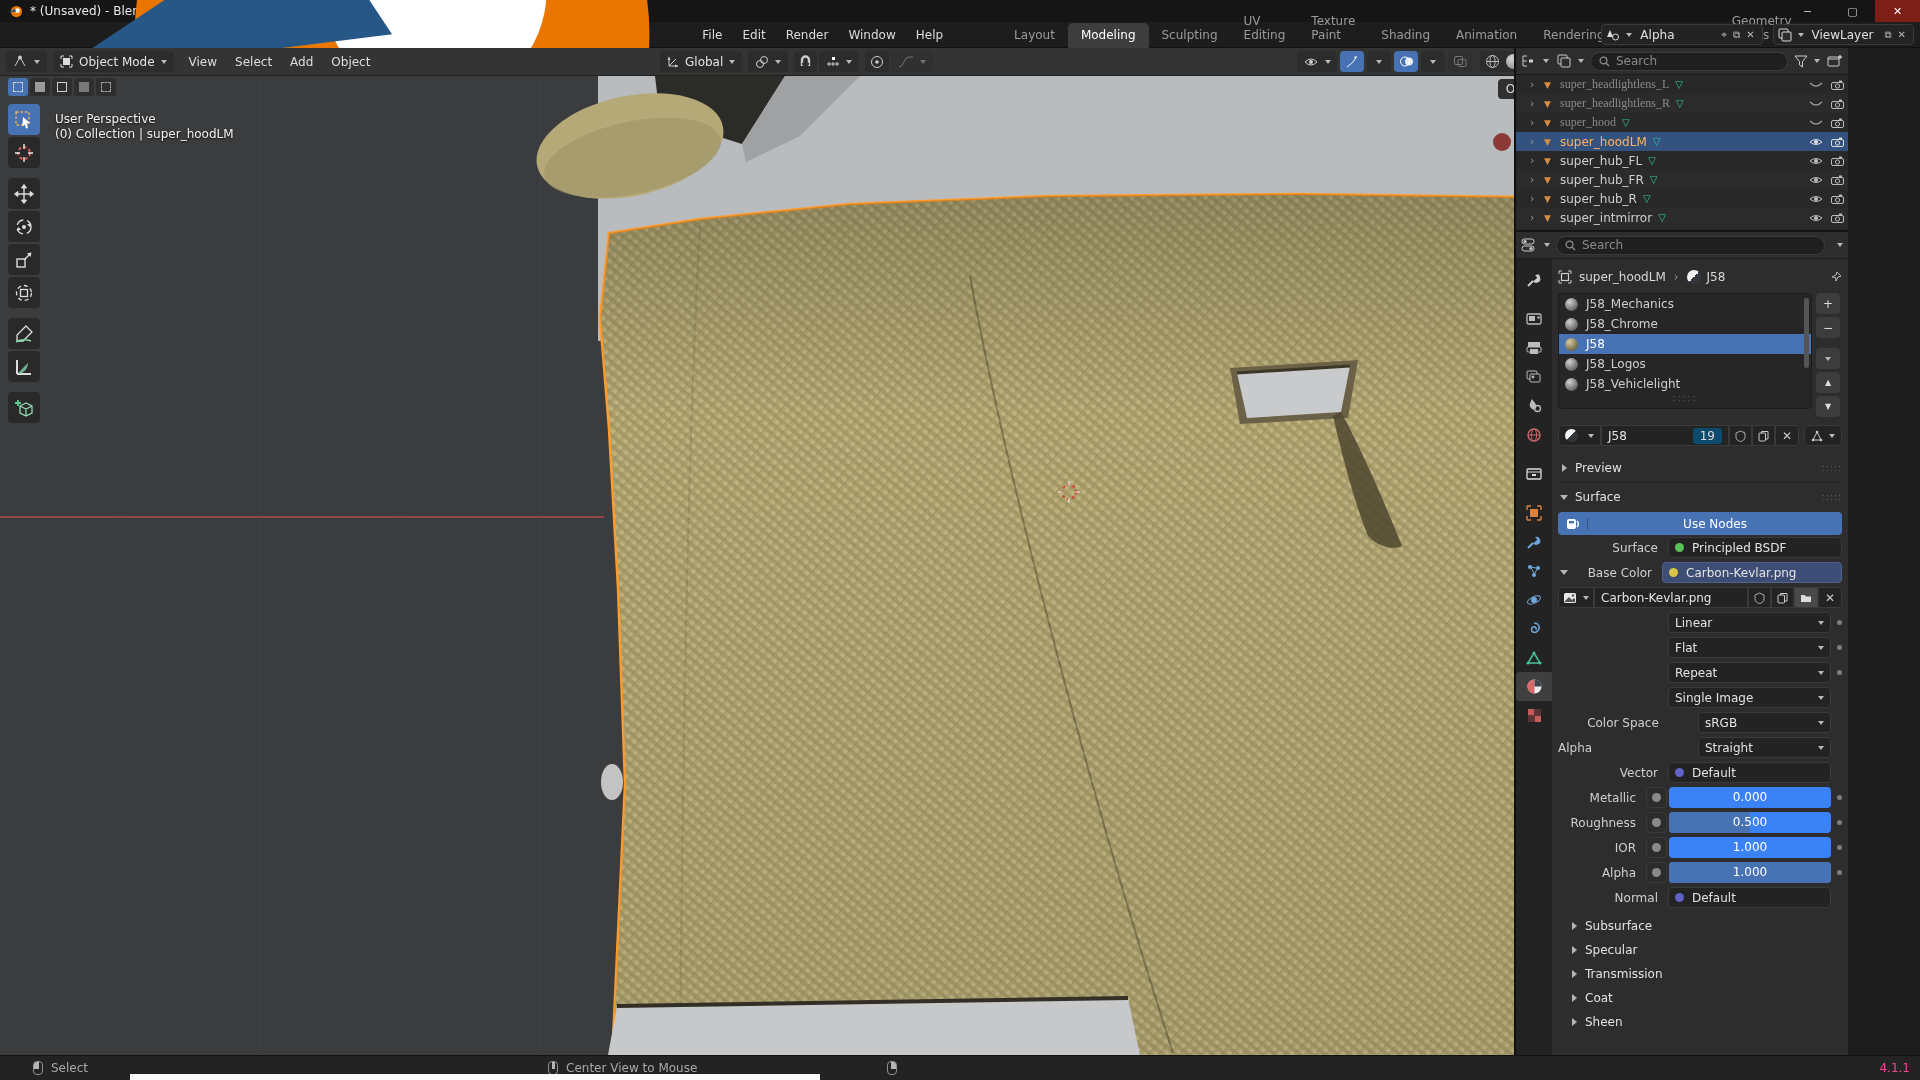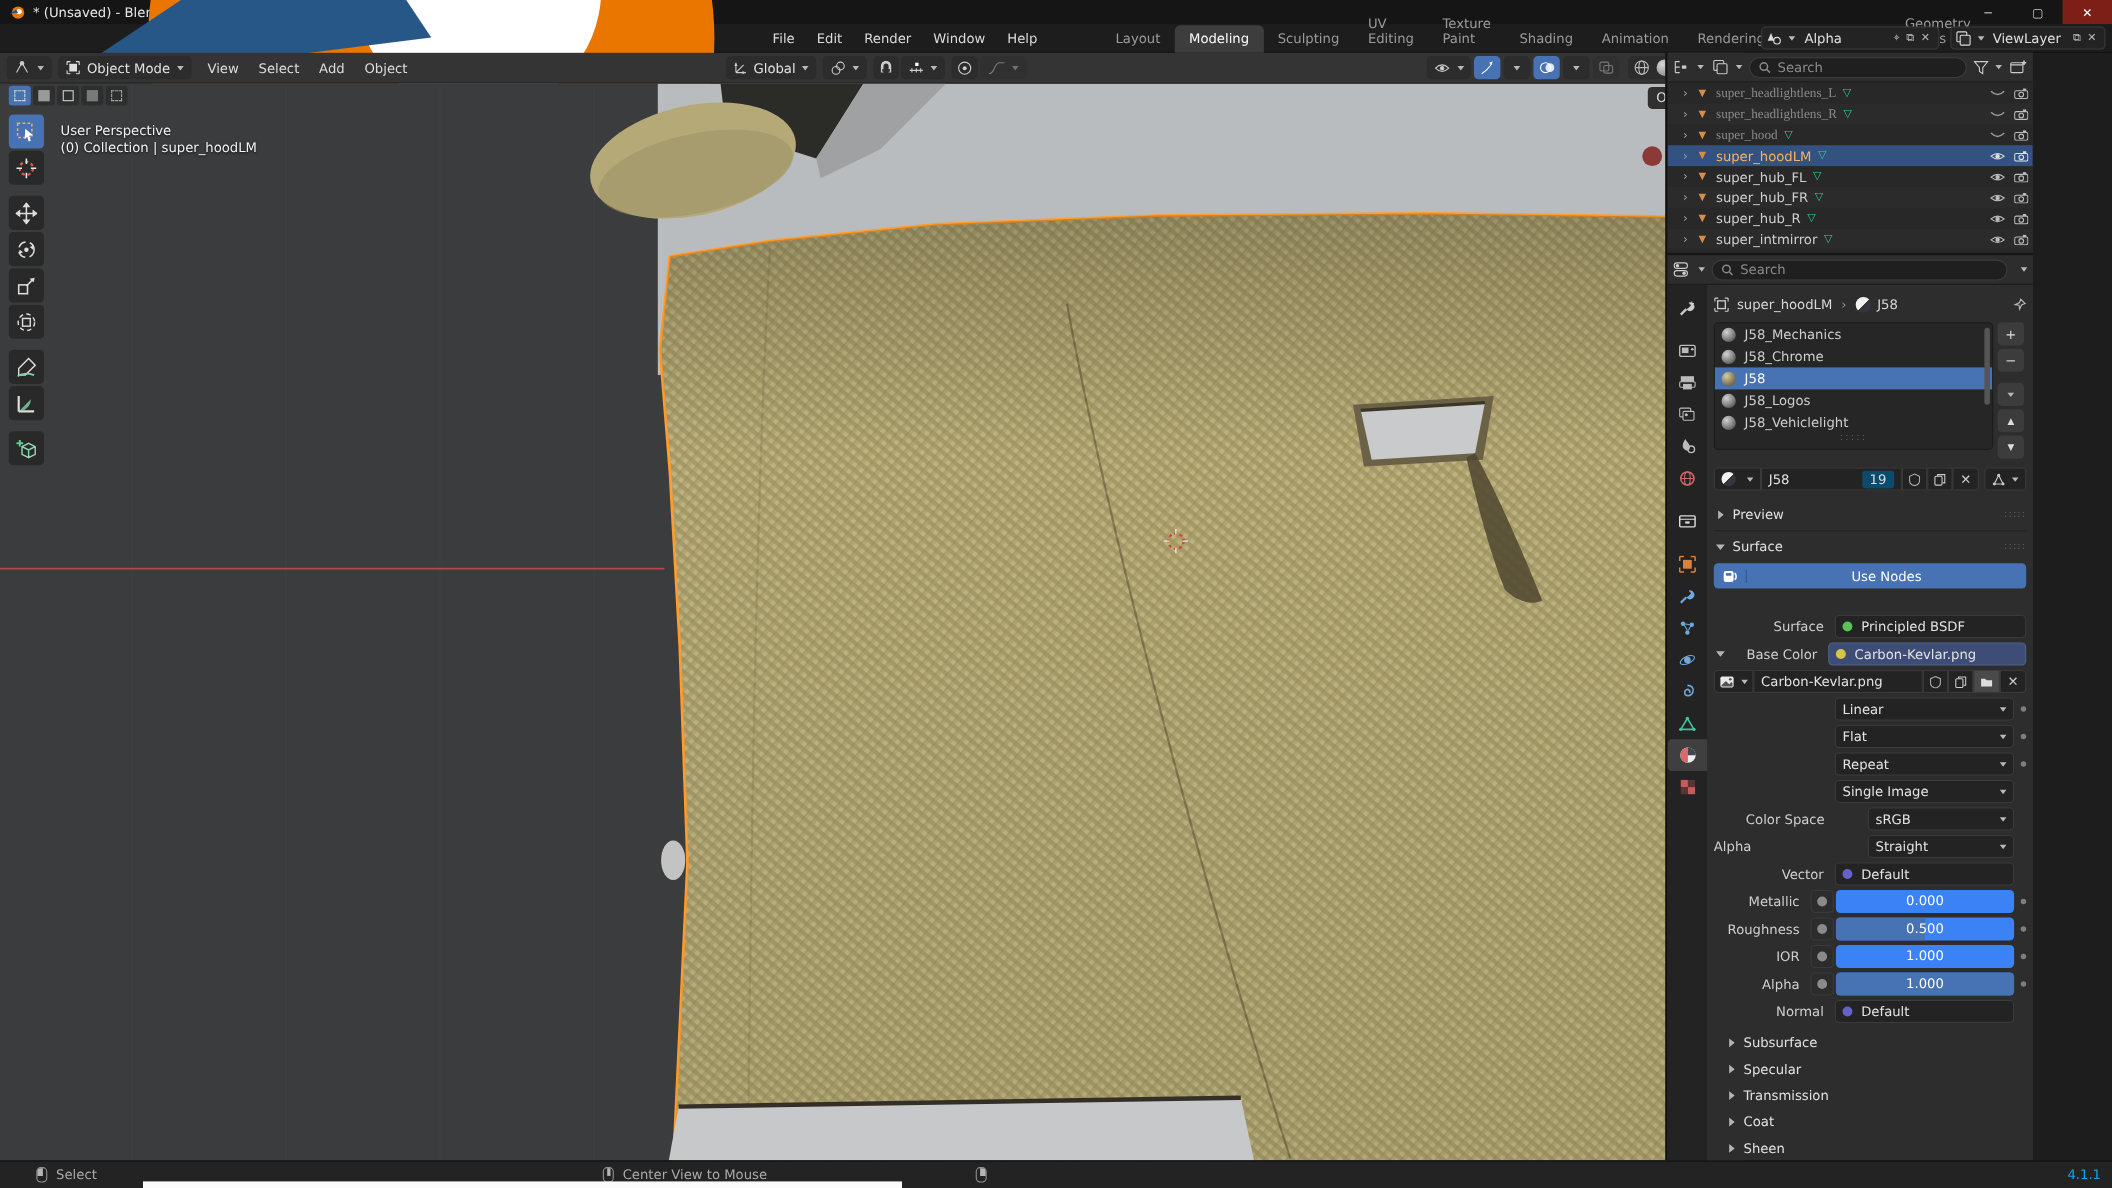--- a/index.html
+++ b/index.html
@@ -113,21 +113,21 @@
 
   .row { display:flex; align-items:center; height:25px; }
   .row .lab { width:110px; text-align:right; padding-right:10px; color:#cfcfcf; }
   .wfield { display:flex; align-items:center; background:#232323; border:1px solid #3a3a3a; border-radius:4px; height:21px; padding:0 6px; color:#e3e3e3; }
   .socket { width:9px; height:9px; border-radius:50%; margin-right:8px; }
   .dot-dec { width:5px; height:5px; border-radius:50%; background:#7e7e7e; margin-left:6px; }
   .panel-hdr { display:flex; align-items:center; height:24px; color:#e2e2e2; }
   .tri-r { width:0; height:0; border-top:4px solid transparent; border-bottom:4px solid transparent; border-left:5px solid #b5b5b5; margin:0 8px 0 4px; }
   .tri-d { width:0; height:0; border-left:4px solid transparent; border-right:4px solid transparent; border-top:5px solid #b5b5b5; margin:0 7px 0 2px; }
   .grip { margin-left:auto; color:#5f5f5f; font-size:9px; letter-spacing:1px; }
-  .usenodes { display:flex; align-items:center; height:23px; background:#4772b3; border-radius:4px; margin:3px 0 22px 0; color:#fff; }
+  .usenodes { display:flex; align-items:center; height:23px; background:#4772b3; border-radius:4px; margin:3px 0 0 0; color:#fff; }
   .usenodes .icseg { width:30px; display:flex; justify-content:center; border-right:1px solid rgba(0,0,0,.25); margin-right:0; }
   .usenodes .txt { flex:1; text-align:center; }
   .slider { position:relative; flex:1; height:21px; background:#3b82f6; border-radius:4px; overflow:hidden; }
   .slider .fill { position:absolute; left:0; top:0; bottom:0; background:#4772b3; }
   .slider .val { position:relative; text-align:center; line-height:21px; color:#fff; }
   .sock-btn { width:21px; height:21px; background:#2c2c2c; border:1px solid #3a3a3a; border-radius:4px;
     display:flex; align-items:center; justify-content:center; margin-right:2px; }
   .sock-btn .c { width:9px; height:9px; border-radius:50%; background:#8a8a8a; }
 
   .watermark { position:absolute; left:12px; top:756px; color:rgba(255,255,255,.33); pointer-events:none; width:300px; }
@@ -136,21 +136,21 @@
 
   
   .statusbar { position:absolute; left:0; top:1055px; width:1920px; height:25px; background:#232323;
     border-top:1px solid #111; display:flex; align-items:center; color:#a9a9a9; }
   .mouse { width:10px; height:14px; border:1px solid #909090; border-radius:4px; position:relative; margin-right:8px; }
   .mouse .h { position:absolute; background:#b5b5b5; }
   .mouse.l .h { left:0; top:0; width:5px; height:7px; border-radius:3px 0 0 0; }
   .mouse.m .h { left:3px; top:0; width:3px; height:7px; }
   .mouse.r .h { right:0; top:0; width:5px; height:7px; border-radius:0 3px 0 0; }
   .sliver { position:absolute; left:130px; top:1074px; width:690px; height:6px; background:#fbfbfb; }
-  .version { position:absolute; right:10px; color:#0ea5e9;text-align:right; }
+  .version { position:absolute; right:10px; color:#ec4899;text-align:right; }
 </style>
 </head>
 <body>
 
 <div class="app">
 
   <div class="titlebar">
     <svg class="blogo" viewBox="0 0 16 16">
       <circle cx="9" cy="8" r="6" fill="#ea7600"></circle>
         <circle cx="10" cy="7" r="2.6" fill="#fff"></circle>

